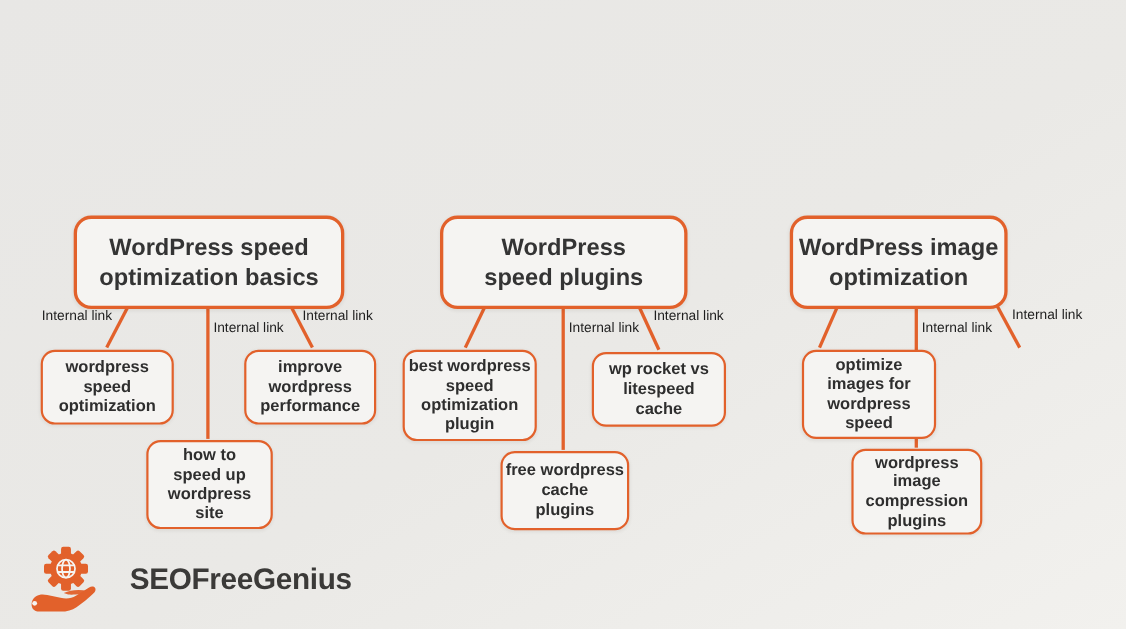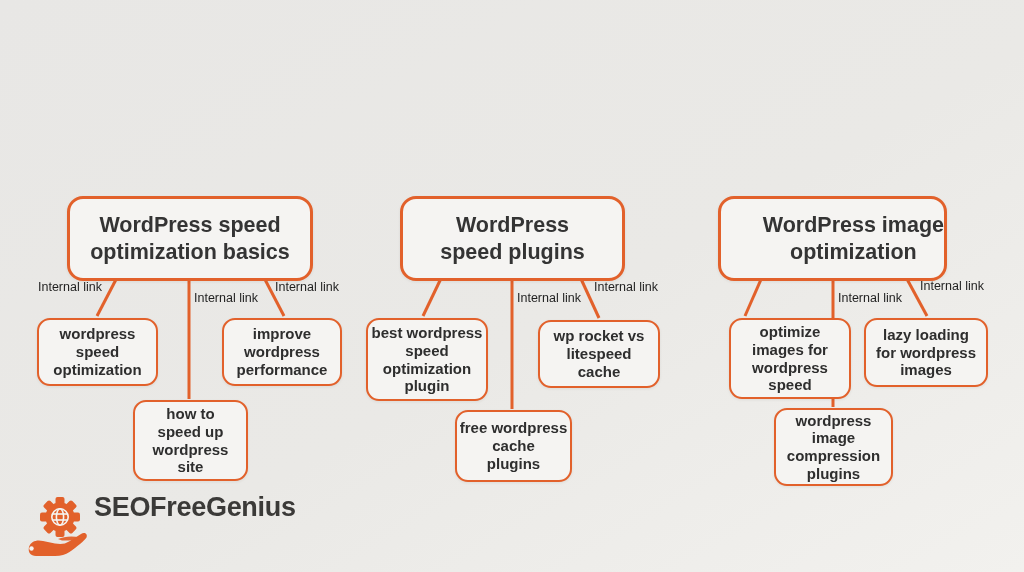--- a/index.html
+++ b/index.html
@@ -25,21 +25,21 @@
   }
   .node-label { white-space: pre-line; color: #343434; }
 
   .root-node { width: 225px; height: 82px; left: 400px; top: 45px; border-radius: 15px; }
   .root-node .node-label { font-size: 29px; font-weight: bold; letter-spacing: 0.2px; }
 
   .cat-node { height: 85px; top: 164px; border-width: 3.5px; border-radius: 16px; margin-top: 32px; }
   .cat-node .node-label { font-size: 21.5px; font-weight: bold; line-height: 1.22; }
   .cat-1 { left: 67px;  width: 246px; }
   .cat-2 { left: 400px; width: 225px; }
-  .cat-3 { left: 718px; width: 229px; justify-content: flex-end; }
+  .cat-3 { left: 718px; width: 198px; }
 
   .kw-node { border-width: 2.5px; border-radius: 13px; }
   .kw-node .node-label { font-size: 15px; font-weight: bold; line-height: 1.18; color: #2e2e2e; }
   .kw-1 { left: 37px;  top: 318px; width: 121px; height: 68px; }
   .kw-2 { left: 133px; top: 400px; width: 115px; height: 81px; }
   .kw-3 { left: 222px; top: 318px; width: 120px; height: 68px; }
   .kw-4 { left: 366px; top: 318px; width: 122px; height: 83px; }
   .kw-5 { left: 455px; top: 410px; width: 117px; height: 72px; }
   .kw-6 { left: 538px; top: 320px; width: 122px; height: 68px; }
   .kw-7 { left: 683px; top: 318px; width: 122px; height: 81px; margin-left: 46px; }
@@ -58,21 +58,21 @@
   .el-4 { left: 517px; top: 291px; }
   .el-5 { left: 594px; top: 280px; }
   .el-6 { left: 838px; top: 291px; }
   .el-7 { left: 920px; top: 279px; }
 
   .arrows { position: absolute; left: 0; top: 0; width: 1024px; height: 572px; }
   .arrows line { stroke: #e2612b; stroke-width: 3; }
 
   .brand {
     position: absolute; left: 24px; top: 496px;
-    display: flex; gap: 0;
+    display: flex; align-items: center; gap: 24px;
   }
   .brand-icon { width: 70px; height: 68px; }
   .brand-name {
     font-size: 27px; font-weight: bold; color: #3b3a38; letter-spacing: -0.3px;
     transform: translateY(-4px);
   }
 </style>
 </head>
 <body>
 
@@ -148,25 +148,20 @@
     <div class="node-label">optimize
 images for
 wordpress
 speed</div>
   </div>
   <div class="node kw-node kw-8">
     <div class="node-label">wordpress
 image
 compression
 plugins</div>
-  </div>
-  <div class="node kw-node kw-9">
-    <div class="node-label">lazy loading
-for wordpress
-images</div>
   </div>
 
   <div class="edge-label el-1">Internal link</div>
   <div class="edge-label el-2">Internal link</div>
   <div class="edge-label el-3">Internal link</div>
   <div class="edge-label el-4">Internal link</div>
   <div class="edge-label el-5">Internal link</div>
   <div class="edge-label el-6">Internal link</div>
   <div class="edge-label el-7">Internal link</div>
 

